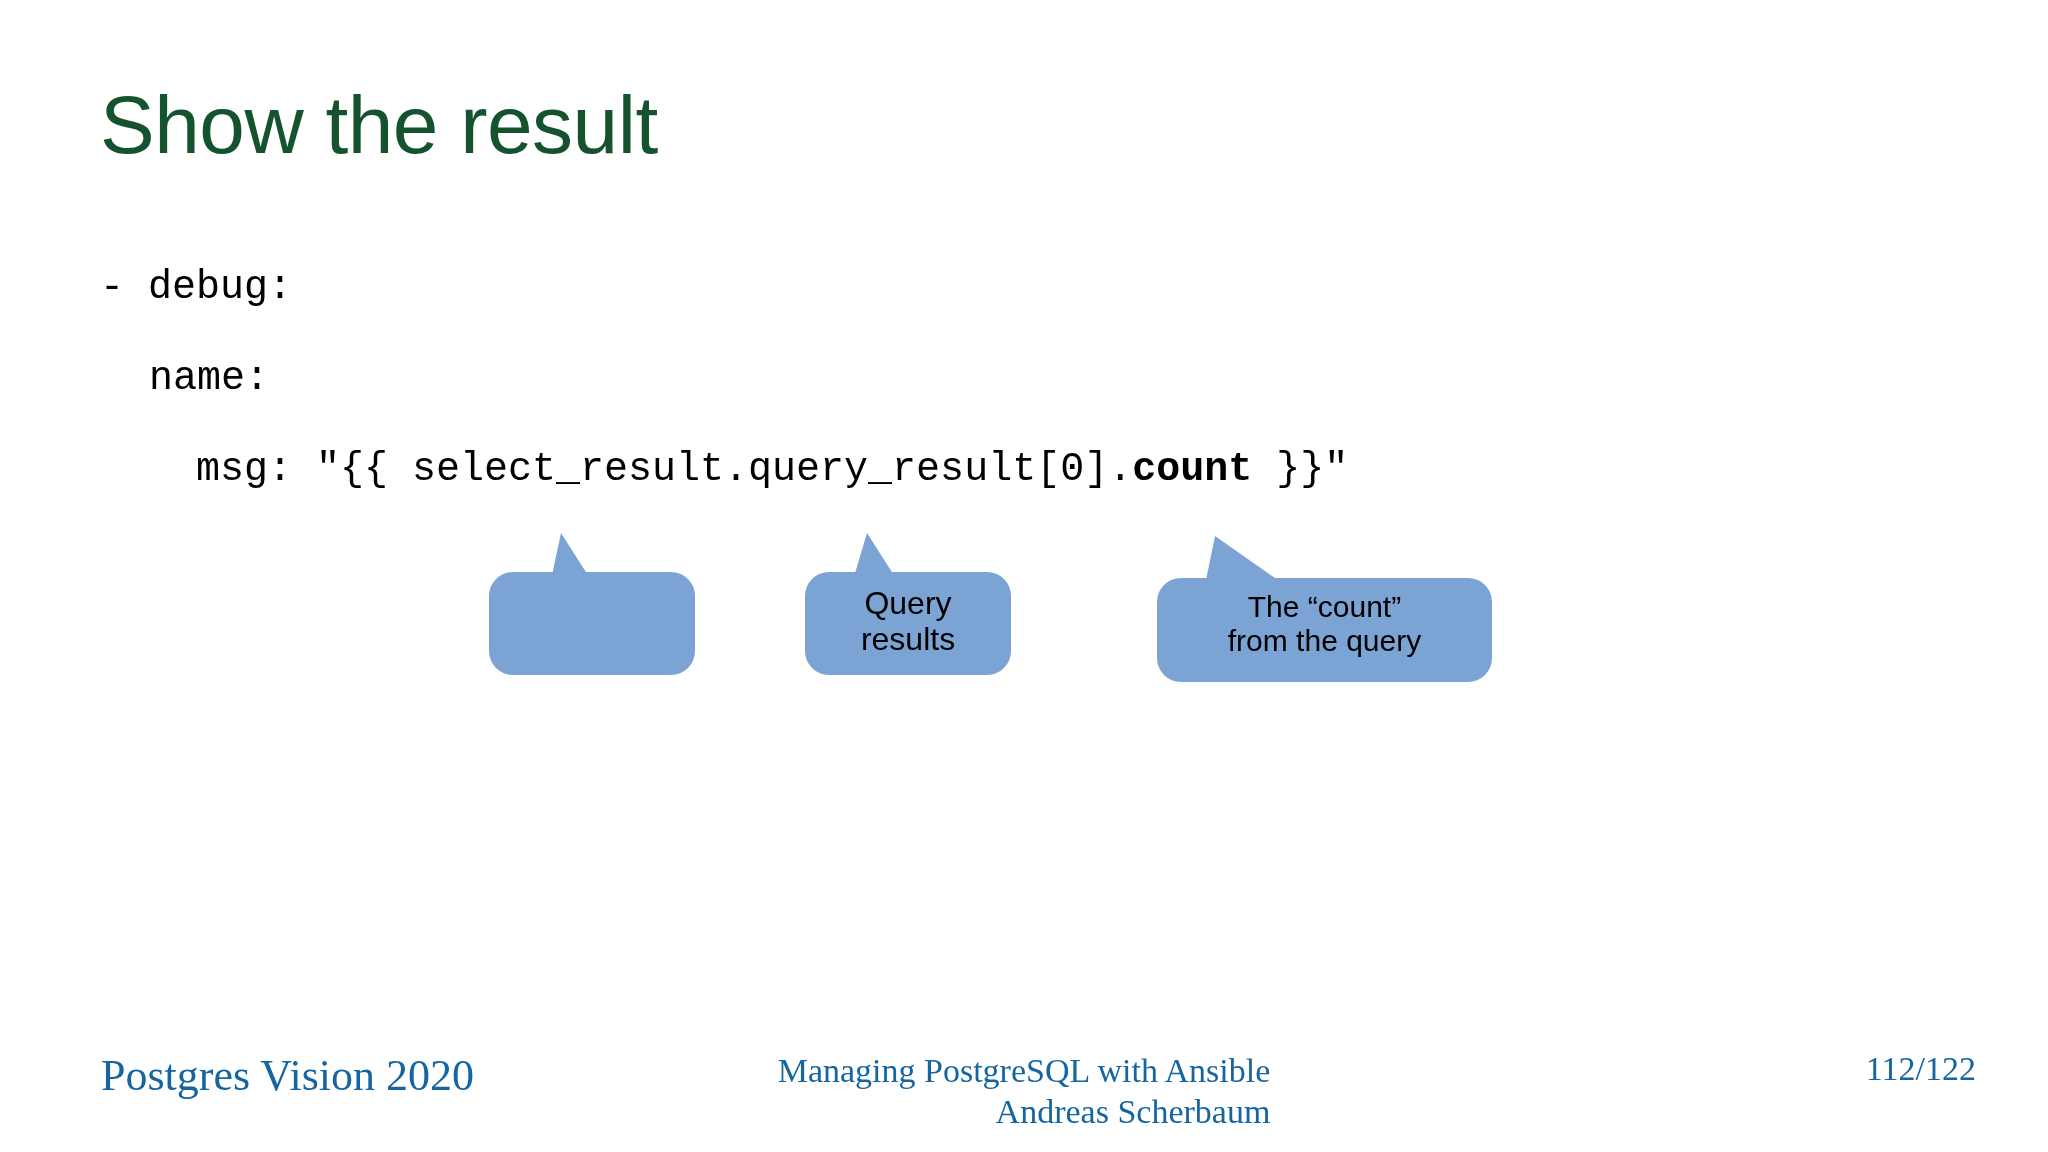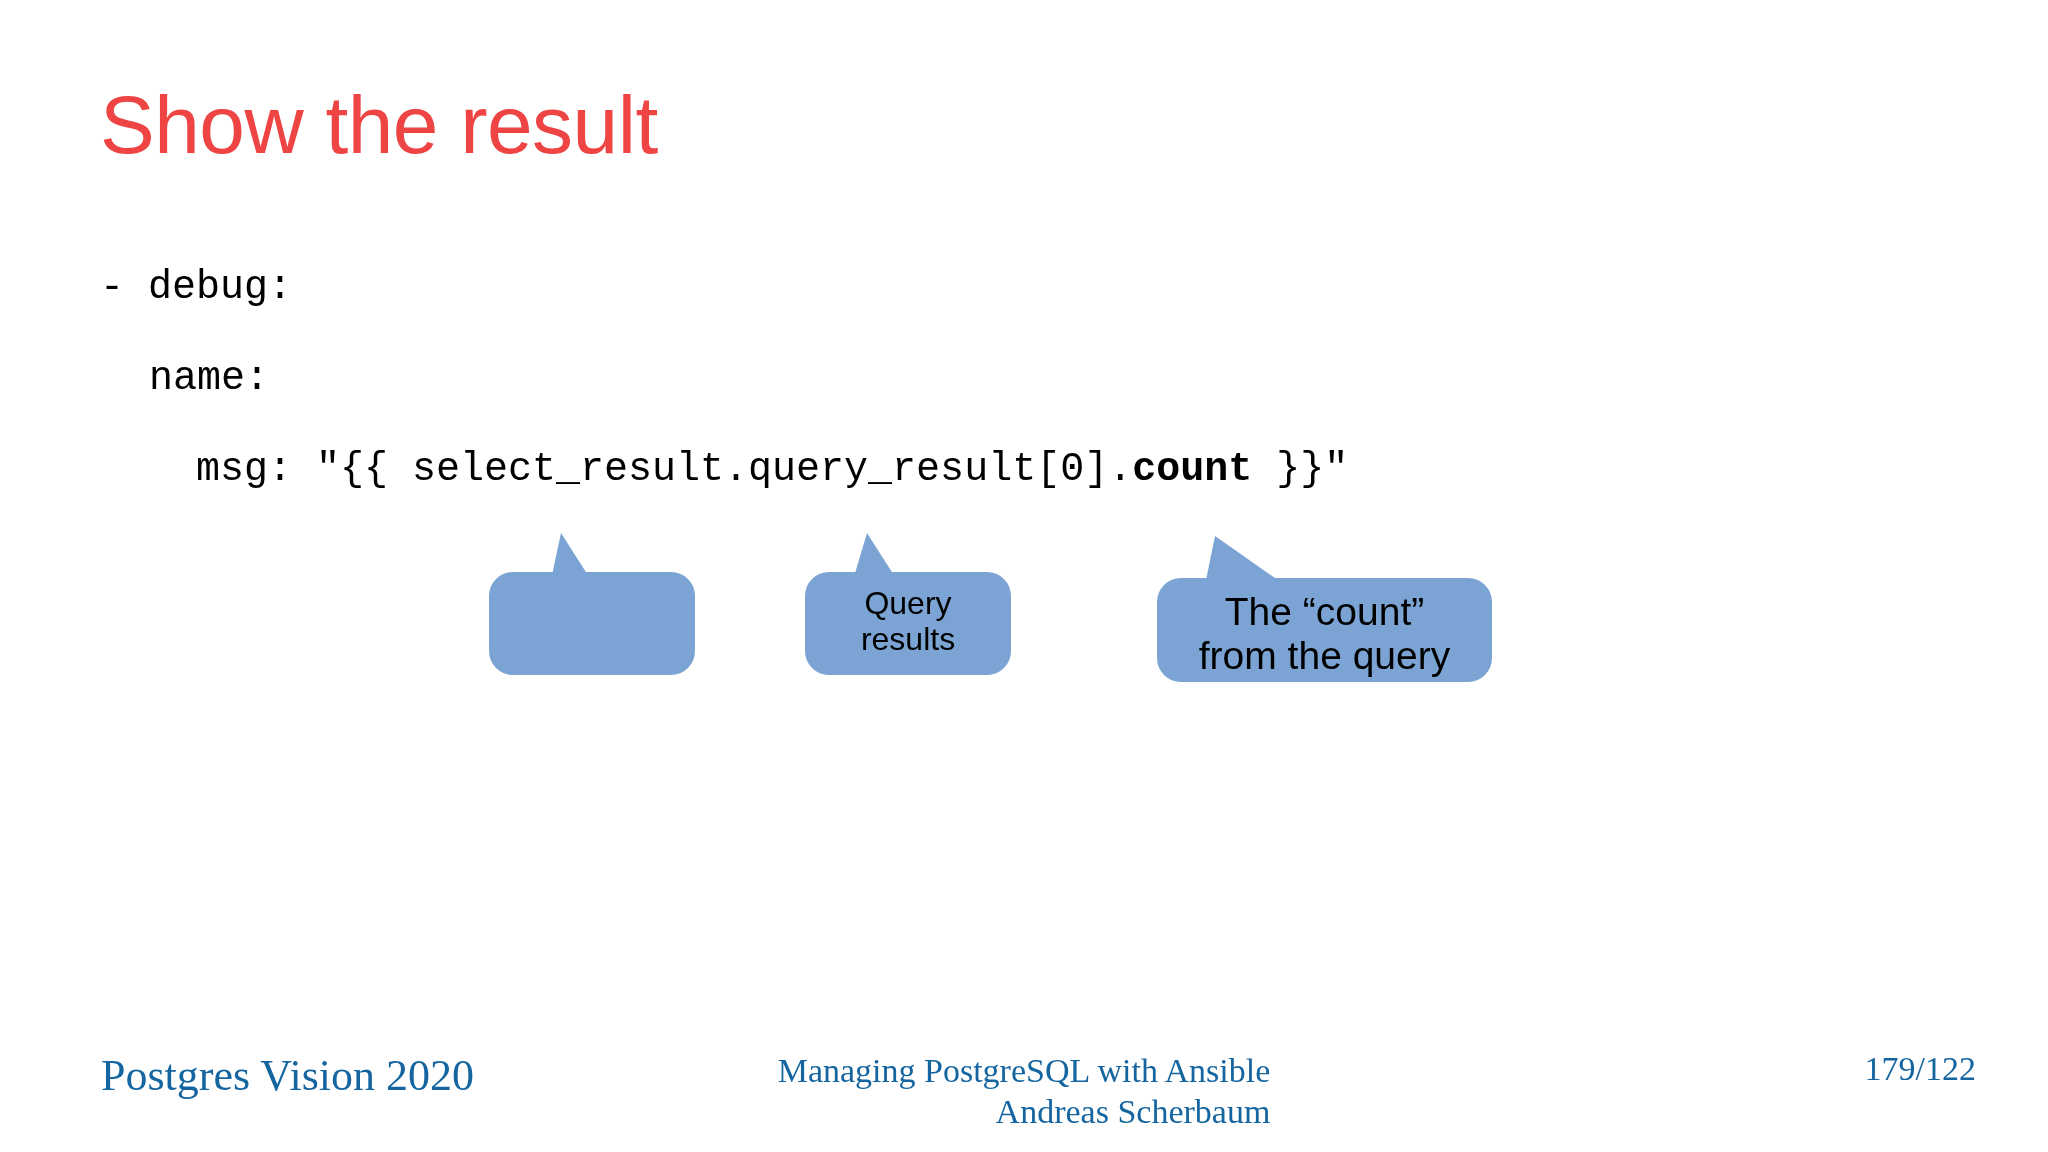--- a/index.html
+++ b/index.html
@@ -24,21 +24,21 @@
   }
 
   
   .slide-title {
     position: absolute;
     left: 100px;
     top: 82px;
     font-family: "Liberation Sans", sans-serif;
     font-size: 82px;
     font-weight: 400;
-    color: #ef4444;
+    color: #14532d;
     letter-spacing: -0.5px;
     white-space: nowrap;
     line-height: 1.05;
   }
 
   
   .code-block {
     position: absolute;
     left: 0;
     top: 268px;
@@ -103,21 +103,21 @@
   }
 
   #bubble-count {
     left: 1157px;
     top: 530px;
     width: 335px;
     height: 152px;
   }
   #bubble-count .bubble-text {
     top: 60px;
-    font-size: 39px;
+    font-size: 30px;
   }
 
   
   .footer {
     position: absolute;
     left: 0;
     top: 1050px;
     width: 2048px;
     height: 102px;
     font-family: "Liberation Serif", serif;
@@ -183,16 +183,16 @@
       <rect x="0" y="48" width="335" height="104" rx="24" ry="24" fill="#7ba4d4"></rect>
     </svg>
     <div class="bubble-text">The “count”
 from the query</div>
   </div>
 
   <div class="footer">
     <div class="footer-left">Postgres Vision 2020</div>
     <div class="footer-center">Managing PostgreSQL with Ansible
 Andreas Scherbaum</div>
-    <div class="footer-right">179/122</div>
+    <div class="footer-right">112/122</div>
   </div>
 
 </div>
 
 </body></html>

